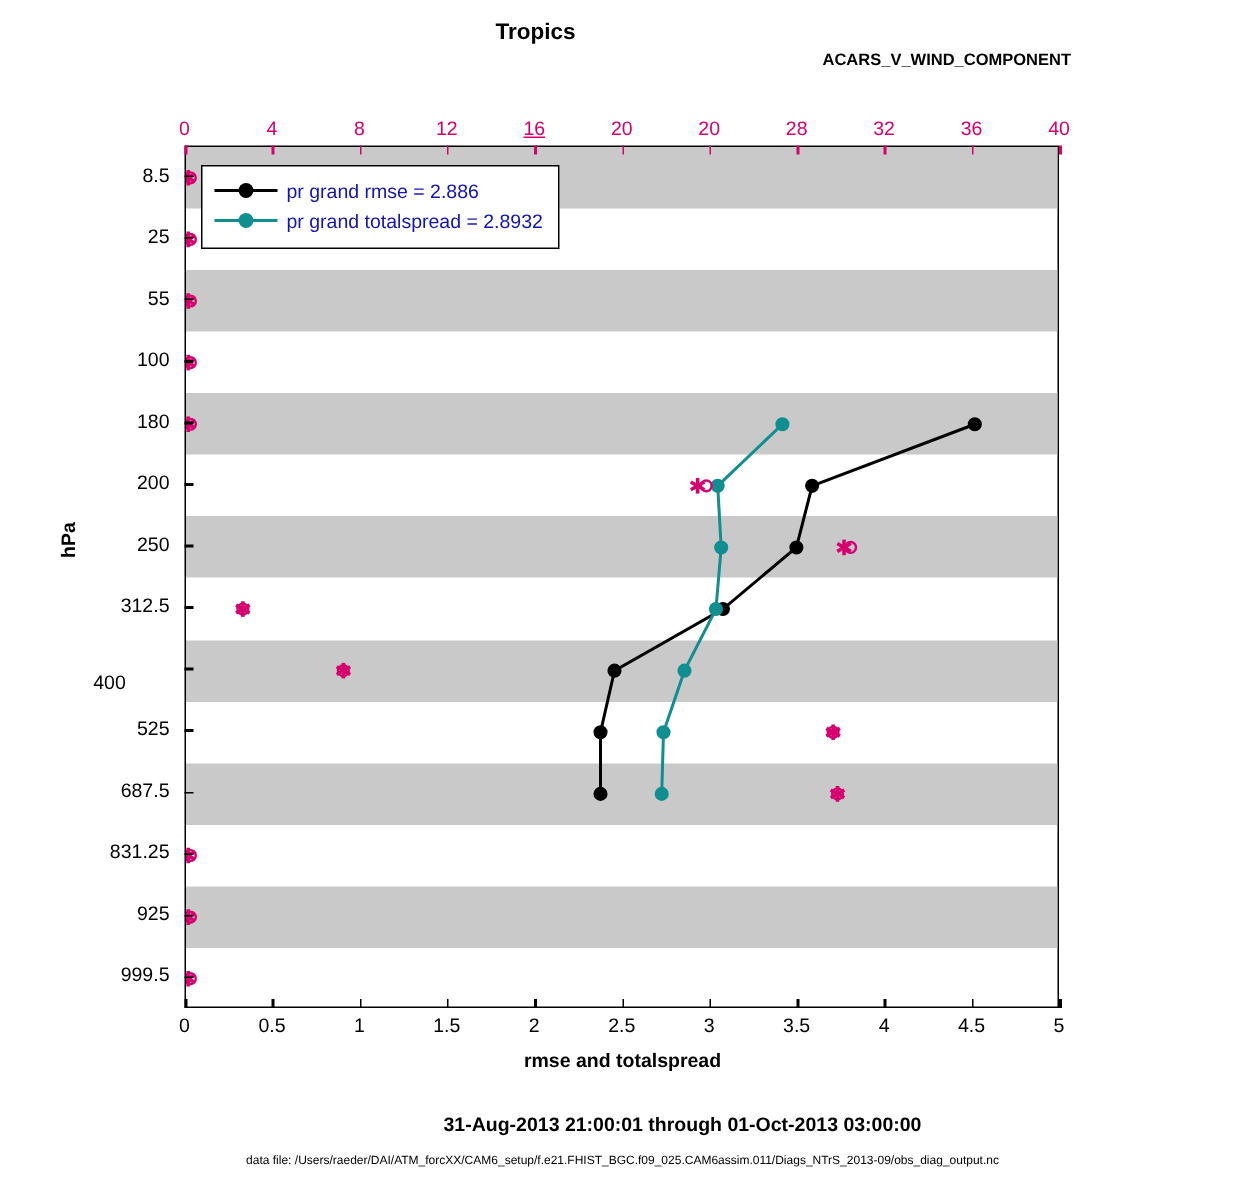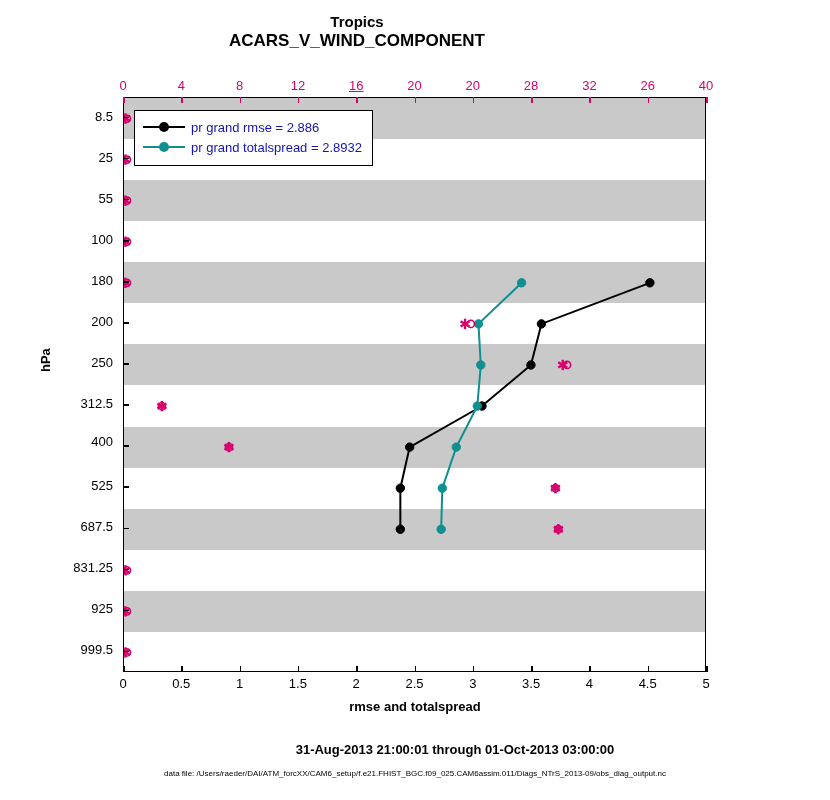--- a/index.html
+++ b/index.html
@@ -27,23 +27,24 @@
     top: 12px;
     width: 714px;
     text-align: center;
   }
   .title-main {
     font-size: 15px;
     font-weight: bold;
     line-height: 19px;
   }
   .title-sub {
-    font-size: 17px;
+    font-size: 11px;
     font-weight: bold;
     line-height: 19px;
+    text-align: right;
   }
   .top-axis-label {
     position: absolute;
     left: 0;
     top: 58px;
     width: 830px;
     text-align: center;
     font-size: 13px;
     font-weight: bold;
     color: #d6006e;
@@ -358,41 +359,41 @@
       <div class="tick-label toptick" style="left: 356.2px; text-decoration: underline;">16</div>
       <div class="tickmark" style="left: 356.2px; top: 97px; width: 1.5px; height: 6px; background: rgb(214, 0, 110);"></div>
       <div class="tick-label toptick" style="left: 414.5px;">20</div>
       <div class="tickmark" style="left: 414.5px; top: 97px; width: 1.5px; height: 6px; background: rgb(214, 0, 110);"></div>
       <div class="tick-label toptick" style="left: 472.8px;">20</div>
       <div class="tickmark" style="left: 472.8px; top: 97px; width: 1.5px; height: 6px; background: rgb(214, 0, 110);"></div>
       <div class="tick-label toptick" style="left: 531.1px;">28</div>
       <div class="tickmark" style="left: 531.1px; top: 97px; width: 1.5px; height: 6px; background: rgb(214, 0, 110);"></div>
       <div class="tick-label toptick" style="left: 589.4px;">32</div>
       <div class="tickmark" style="left: 589.4px; top: 97px; width: 1.5px; height: 6px; background: rgb(214, 0, 110);"></div>
-      <div class="tick-label toptick" style="left: 647.7px;">26</div>
+      <div class="tick-label toptick" style="left: 647.7px;">36</div>
       <div class="tickmark" style="left: 647.7px; top: 97px; width: 1.5px; height: 6px; background: rgb(214, 0, 110);"></div>
       <div class="tick-label toptick" style="left: 706px;">40</div>
       <div class="tickmark" style="left: 706px; top: 97px; width: 1.5px; height: 6px; background: rgb(214, 0, 110);"></div>
       <div class="tick-label ytick" style="left: 33px; top: 117.536px;">8.5</div>
       <div class="tickmark" style="left: 123px; top: 116.786px; width: 6px; height: 1.5px;"></div>
       <div class="tick-label ytick" style="left: 33px; top: 158.607px;">25</div>
       <div class="tickmark" style="left: 123px; top: 157.857px; width: 6px; height: 1.5px;"></div>
       <div class="tick-label ytick" style="left: 33px; top: 199.679px;">55</div>
       <div class="tickmark" style="left: 123px; top: 198.929px; width: 6px; height: 1.5px;"></div>
       <div class="tick-label ytick" style="left: 33px; top: 240.75px;">100</div>
       <div class="tickmark" style="left: 123px; top: 240px; width: 6px; height: 1.5px;"></div>
       <div class="tick-label ytick" style="left: 33px; top: 281.821px;">180</div>
       <div class="tickmark" style="left: 123px; top: 281.071px; width: 6px; height: 1.5px;"></div>
       <div class="tick-label ytick" style="left: 33px; top: 322.893px;">200</div>
       <div class="tickmark" style="left: 123px; top: 322.143px; width: 6px; height: 1.5px;"></div>
       <div class="tick-label ytick" style="left: 33px; top: 363.964px;">250</div>
       <div class="tickmark" style="left: 123px; top: 363.214px; width: 6px; height: 1.5px;"></div>
       <div class="tick-label ytick" style="left: 33px; top: 405.036px;">312.5</div>
       <div class="tickmark" style="left: 123px; top: 404.286px; width: 6px; height: 1.5px;"></div>
-      <div class="tick-label ytick" style="left: 33px; top: 443px;">400</div>
+      <div class="tick-label ytick" style="left: 33px; top: 456px; text-align: center;">400</div>
       <div class="tickmark" style="left: 123px; top: 445.357px; width: 6px; height: 1.5px;"></div>
       <div class="tick-label ytick" style="left: 33px; top: 487.179px;">525</div>
       <div class="tickmark" style="left: 123px; top: 486.429px; width: 6px; height: 1.5px;"></div>
       <div class="tick-label ytick" style="left: 33px; top: 528.25px;">687.5</div>
       <div class="tickmark" style="left: 123px; top: 527.5px; width: 6px; height: 1.5px;"></div>
       <div class="tick-label ytick" style="left: 33px; top: 569.321px;">831.25</div>
       <div class="tickmark" style="left: 123px; top: 568.571px; width: 6px; height: 1.5px;"></div>
       <div class="tick-label ytick" style="left: 33px; top: 610.393px;">925</div>
       <div class="tickmark" style="left: 123px; top: 609.643px; width: 6px; height: 1.5px;"></div>
       <div class="tick-label ytick" style="left: 33px; top: 651.464px;">999.5</div>

